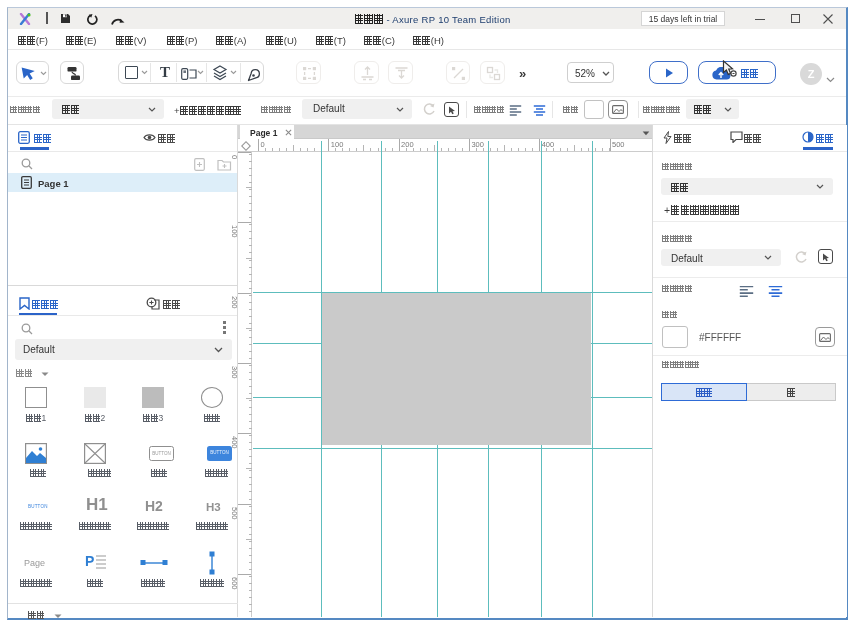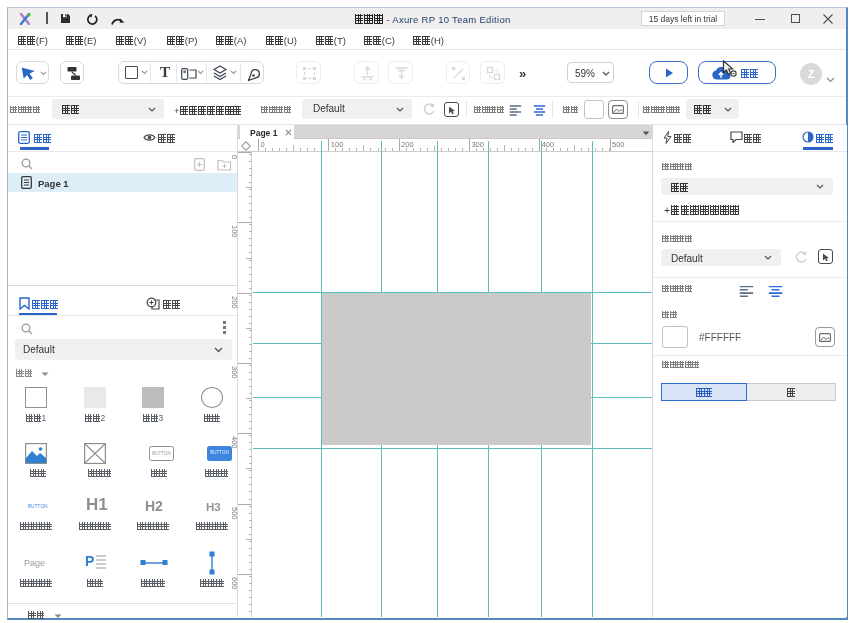--- a/index.html
+++ b/index.html
@@ -144,21 +144,21 @@
 </div>
 <div class="tbtn" style="left:472px;top:53px;width:25px;height:23px;border-color:#efedeb">
   <svg class="abs" style="left:5px;top:4px" width="15" height="15" viewBox="0 0 15 15" stroke="#dbd8d4" fill="none" stroke-width="1.3">
         <rect x="1.5" y="1.5" width="5" height="5"></rect>
         <rect x="8.5" y="8.5" width="5" height="5"></rect>
         <path d="M8.5 4 h3 v3 M4 8.5 v3 h3" opacity=".6"></path>
       </svg>
 </div>
 <div class="abs" style="left:511px;top:58px;font-size:13px;color:#3a3a3a;font-weight:bold;letter-spacing:-1px">»</div>
 <div class="abs" style="left:559px;top:54px;width:47px;height:21px;border:1px solid #cfcfcf;border-radius:4px;background:#fff">
-  <span class="abs" style="left:7px;top:5px;font-size:10px;color:#333">59%</span>
+  <span class="abs" style="left:7px;top:5px;font-size:10px;color:#333">52%</span>
   <svg class="abs" style="left:34px;top:8px" width="8" height="6" viewBox="0 0 8 6">
         <path d="M1 1 L4 4 L7 1" stroke="#555" fill="none" stroke-width="1.3"></path>
       </svg>
 </div>
 <div class="abs" style="left:641px;top:53px;width:39px;height:23px;border:1.2px solid #3f6fc9;border-radius:8px;background:#fff">
   <svg class="abs" style="left:15px;top:6px" width="9" height="10" viewBox="0 0 9 10">
         <path d="M1 0.5 L8 5 L1 9.5 Z" fill="#2a65c8"></path>
       </svg>
 </div>
 <div class="abs" style="left:690px;top:53px;width:78px;height:23px;border:1.2px solid #3f6fc9;border-radius:8px;background:#fff">

